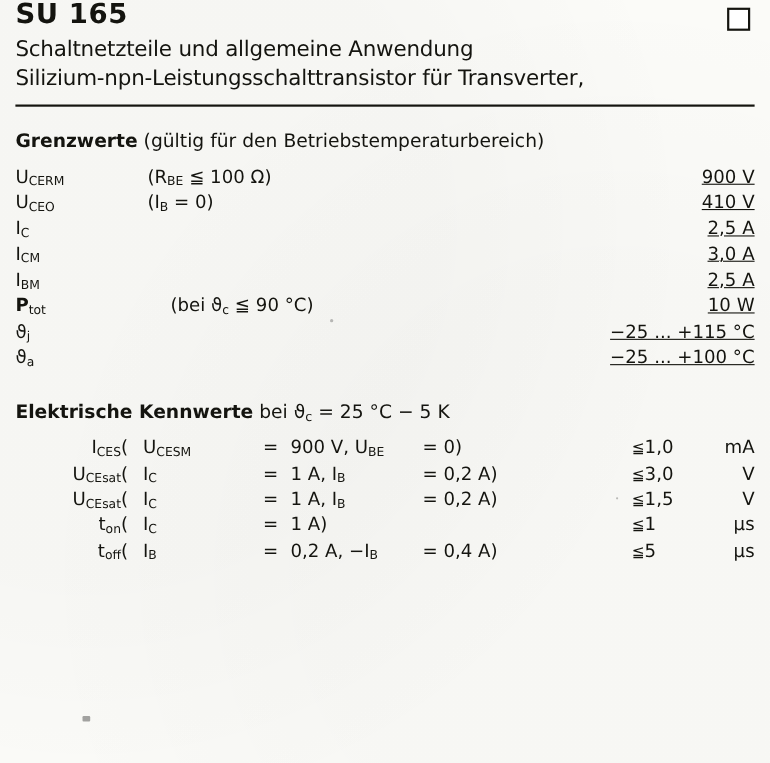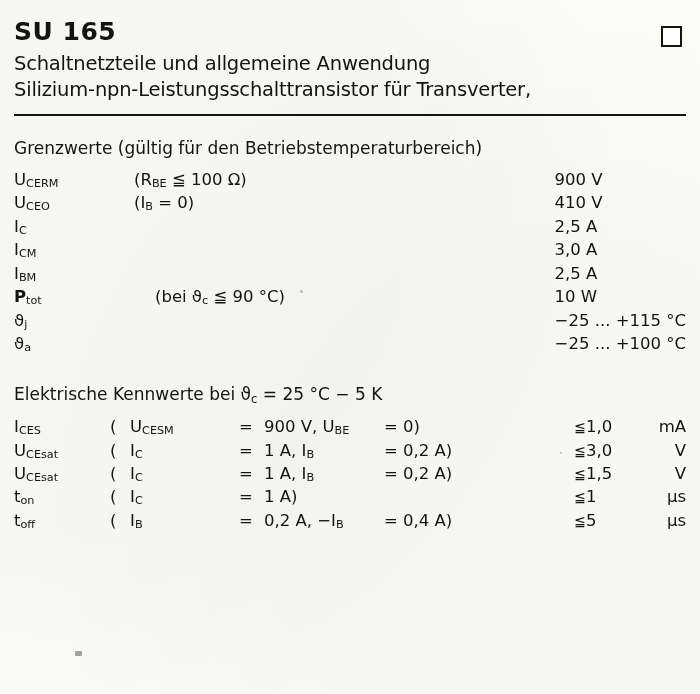--- a/index.html
+++ b/index.html
@@ -26,21 +26,21 @@
       radial-gradient(circle at 80% 75%, rgba(0,0,0,0.015) 0 35%, rgba(0,0,0,0) 70%);
     padding: 0 14px;
     box-sizing: border-box;
   }
 
   
   .title-row {
     display: flex;
     align-items: flex-start;
     justify-content: space-between;
-    padding-top: 19px;
+    padding-top: 0;
   }
   .part-number {
     font-size: 25px;
     font-weight: bold;
     letter-spacing: 0.5px;
     line-height: 1.05;
   }
   .pkg-square {
     width: 17px;
     height: 17px;
@@ -72,45 +72,47 @@
   .gap-sm { height: 6px; }
 
   .bauform .lbl { display: inline-block; }
   .bauform .val { display: inline-block; margin-left: 24px; }
 
   .section-head {
     font-size: 17px;
     margin-top: 22px;
     margin-bottom: 10px;
   }
-  .section-head b { font-weight: normal; }
+  .section-head b { font-weight: bold; }
   .section-head .normal { font-weight: normal; text-align: center; }
 
   
   table.specs {
     width: 100%;
     border-collapse: collapse;
     font-size: 16.5px;
   }
   table.specs td {
     padding: 1.5px 0;
     vertical-align: baseline;
     white-space: nowrap;
   }
   td.sym { width: 120px; margin-left: 36px; }
   td.cond { }
   td.val {
+    text-align: right;
     width: 120px;
     padding-right: 2px;
+    text-decoration: underline;
   }
 
   
   table.elec { font-size: 16.5px; width: 100%; border-collapse: collapse; }
   table.elec td { padding: 1.5px 0; vertical-align: baseline; white-space: nowrap; }
-  td.e-sym { width: 96px; }
+  td.e-sym { width: 96px; text-align: right; }
   td.e-p1  { width: 20px; }
   td.e-c1  { width: 98px; }
   td.e-eq  { width: 36px; text-align: center; }
   td.e-c2  { width: 120px; }
   td.e-c3  { }
   td.e-cmp { width: 26px; text-align: right; font-size: 14px; padding-right: 5px;}
   td.e-val { width: 52px; text-align: left; margin-top: 12px; }
   td.e-unit{ width: 48px; text-align: right; padding-right: 2px;}
 
   sub {

